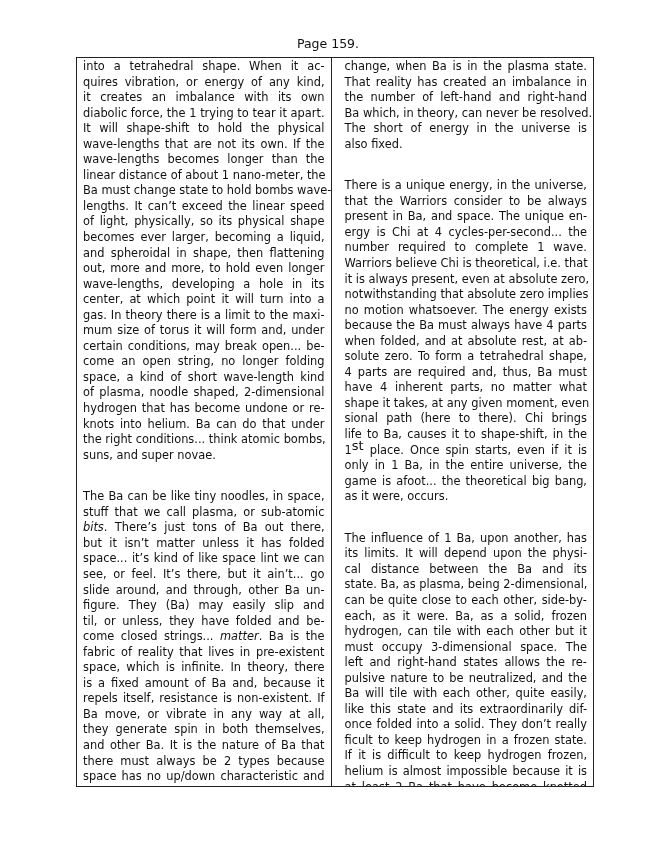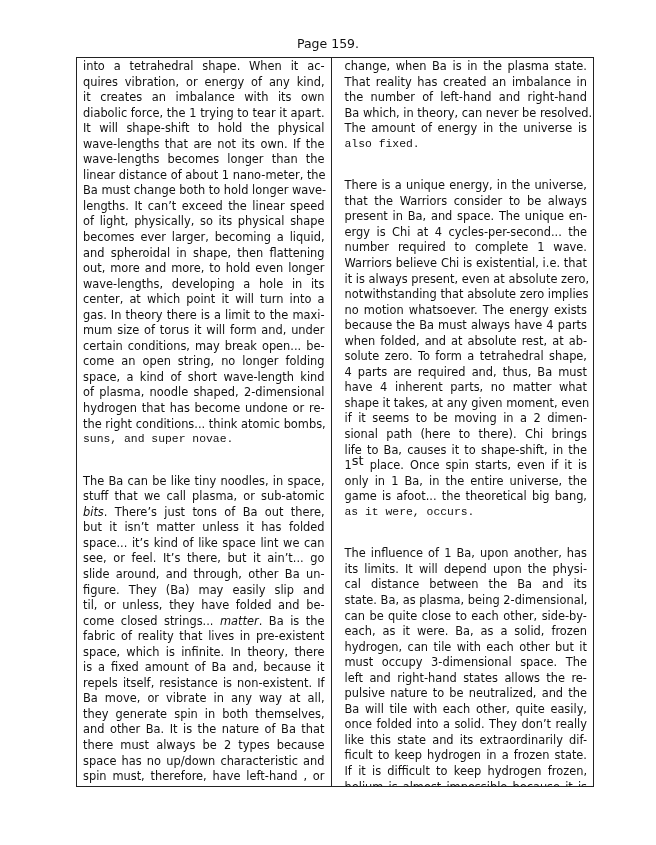--- a/index.html
+++ b/index.html
@@ -15,55 +15,56 @@
   .col {
     box-sizing: border-box; height: 100%; padding: 1px 6px 0 6px;
     font-family: "DejaVu Sans", sans-serif; font-size: 11.4px; line-height: 15.55px;
     text-align: justify; color: #111; overflow: hidden;
   }
   .col-left { width: 259px; border-right: 1.3px solid #222; }
   .col-right { width: 259px; }
   .para { margin: 0; }
   .para + .para { margin-top: 26px; }
   .line { display: block; text-align: justify; text-align-last: justify; white-space: nowrap; }
-  .line.last { text-align-last: left; font-family: Liberation Mono, monospace; }
+  .line.last { text-align-last: left; }
   em { font-style: italic; }
   sup { font-size: 13px; line-height: 0; vertical-align: 4px; }
 </style>
 </head>
 <body>
 
 <div class="page-header">Page 159.</div>
 
 <div class="frame">
   <div class="col col-left" id="col-left">
       <p class="para">
         <span class="line">into a tetrahedral shape. When it ac-</span>
         <span class="line">quires vibration, or energy of any kind,</span>
         <span class="line">it creates an imbalance with its own</span>
         <span class="line">diabolic force, the 1 trying to tear it apart.</span>
         <span class="line">It will shape-shift to hold the physical</span>
         <span class="line">wave-lengths that are not its own. If the</span>
         <span class="line">wave-lengths becomes longer than the</span>
         <span class="line">linear distance of about 1 nano-meter, the</span>
-        <span class="line">Ba must change both to hold longer wave-</span>
+        <span class="line">Ba must change state to hold bombs wave-</span>
         <span class="line">lengths. It can’t exceed the linear speed</span>
         <span class="line">of light, physically, so its physical shape</span>
         <span class="line">becomes ever larger, becoming a liquid,</span>
         <span class="line">and spheroidal in shape, then flattening</span>
         <span class="line">out, more and more, to hold even longer</span>
         <span class="line">wave-lengths, developing a hole in its</span>
         <span class="line">center, at which point it will turn into a</span>
         <span class="line">gas. In theory there is a limit to the maxi-</span>
         <span class="line">mum size of torus it will form and, under</span>
         <span class="line">certain conditions, may break open... be-</span>
         <span class="line">come an open string, no longer folding</span>
         <span class="line">space, a kind of short wave-length kind</span>
         <span class="line">of plasma, noodle shaped, 2-dimensional</span>
         <span class="line">hydrogen that has become undone or re-</span>
+        <span class="line">knots into helium. Ba can do that under</span>
         <span class="line">the right conditions... think atomic bombs,</span>
         <span class="line last">suns, and super novae.</span>
       </p>
       <p class="para">
         <span class="line">The Ba can be like tiny noodles, in space,</span>
         <span class="line">stuff that we call plasma, or sub-atomic</span>
         <span class="line"><em>bits</em>. There’s just tons of Ba out there,</span>
         <span class="line">but it isn’t matter unless it has folded</span>
         <span class="line">space... it’s kind of like space lint we can</span>
         <span class="line">see, or feel. It’s there, but it ain’t... go</span>
@@ -82,60 +83,59 @@
         <span class="line">space has no up/down characteristic and</span>
         <span class="line">spin must, therefore, have left-hand , or</span>
       </p>
     </div>
   <div class="col col-right" id="col-right">
       <p class="para">
         <span class="line">change, when Ba is in the plasma state.</span>
         <span class="line">That reality has created an imbalance in</span>
         <span class="line">the number of left-hand and right-hand</span>
         <span class="line">Ba which, in theory, can never be resolved.</span>
-        <span class="line">The amount of energy in the universe is</span>
+        <span class="line">The short of energy in the universe is</span>
         <span class="line last">also fixed.</span>
       </p>
       <p class="para">
         <span class="line">There is a unique energy, in the universe,</span>
         <span class="line">that the Warriors consider to be always</span>
         <span class="line">present in Ba, and space. The unique en-</span>
         <span class="line">ergy is Chi at 4 cycles-per-second... the</span>
         <span class="line">number required to complete 1 wave.</span>
-        <span class="line">Warriors believe Chi is existential, i.e. that</span>
+        <span class="line">Warriors believe Chi is theoretical, i.e. that</span>
         <span class="line">it is always present, even at absolute zero,</span>
         <span class="line">notwithstanding that absolute zero implies</span>
         <span class="line">no motion whatsoever. The energy exists</span>
         <span class="line">because the Ba must always have 4 parts</span>
         <span class="line">when folded, and at absolute rest, at ab-</span>
         <span class="line">solute zero. To form a tetrahedral shape,</span>
         <span class="line">4 parts are required and, thus, Ba must</span>
         <span class="line">have 4 inherent parts, no matter what</span>
         <span class="line">shape it takes, at any given moment, even</span>
-        <span class="line">if it seems to be moving in a 2 dimen-</span>
         <span class="line">sional path (here to there). Chi brings</span>
         <span class="line">life to Ba, causes it to shape-shift, in the</span>
         <span class="line">1<sup>st</sup> place. Once spin starts, even if it is</span>
         <span class="line">only in 1 Ba, in the entire universe, the</span>
         <span class="line">game is afoot... the theoretical big bang,</span>
         <span class="line last">as it were, occurs.</span>
       </p>
       <p class="para">
         <span class="line">The influence of 1 Ba, upon another, has</span>
         <span class="line">its limits. It will depend upon the physi-</span>
         <span class="line">cal distance between the Ba and its</span>
         <span class="line">state. Ba, as plasma, being 2-dimensional,</span>
         <span class="line">can be quite close to each other, side-by-</span>
         <span class="line">each, as it were. Ba, as a solid, frozen</span>
         <span class="line">hydrogen, can tile with each other but it</span>
         <span class="line">must occupy 3-dimensional space. The</span>
         <span class="line">left and right-hand states allows the re-</span>
         <span class="line">pulsive nature to be neutralized, and the</span>
         <span class="line">Ba will tile with each other, quite easily,</span>
+        <span class="line">like this state and its extraordinarily dif-</span>
         <span class="line">once folded into a solid. They don’t really</span>
-        <span class="line">like this state and its extraordinarily dif-</span>
         <span class="line">ficult to keep hydrogen in a frozen state.</span>
         <span class="line">If it is difficult to keep hydrogen frozen,</span>
         <span class="line">helium is almost impossible because it is</span>
         <span class="line">at least 2 Ba that have become knotted</span>
       </p>
     </div>
 </div>
 
 </body></html>

